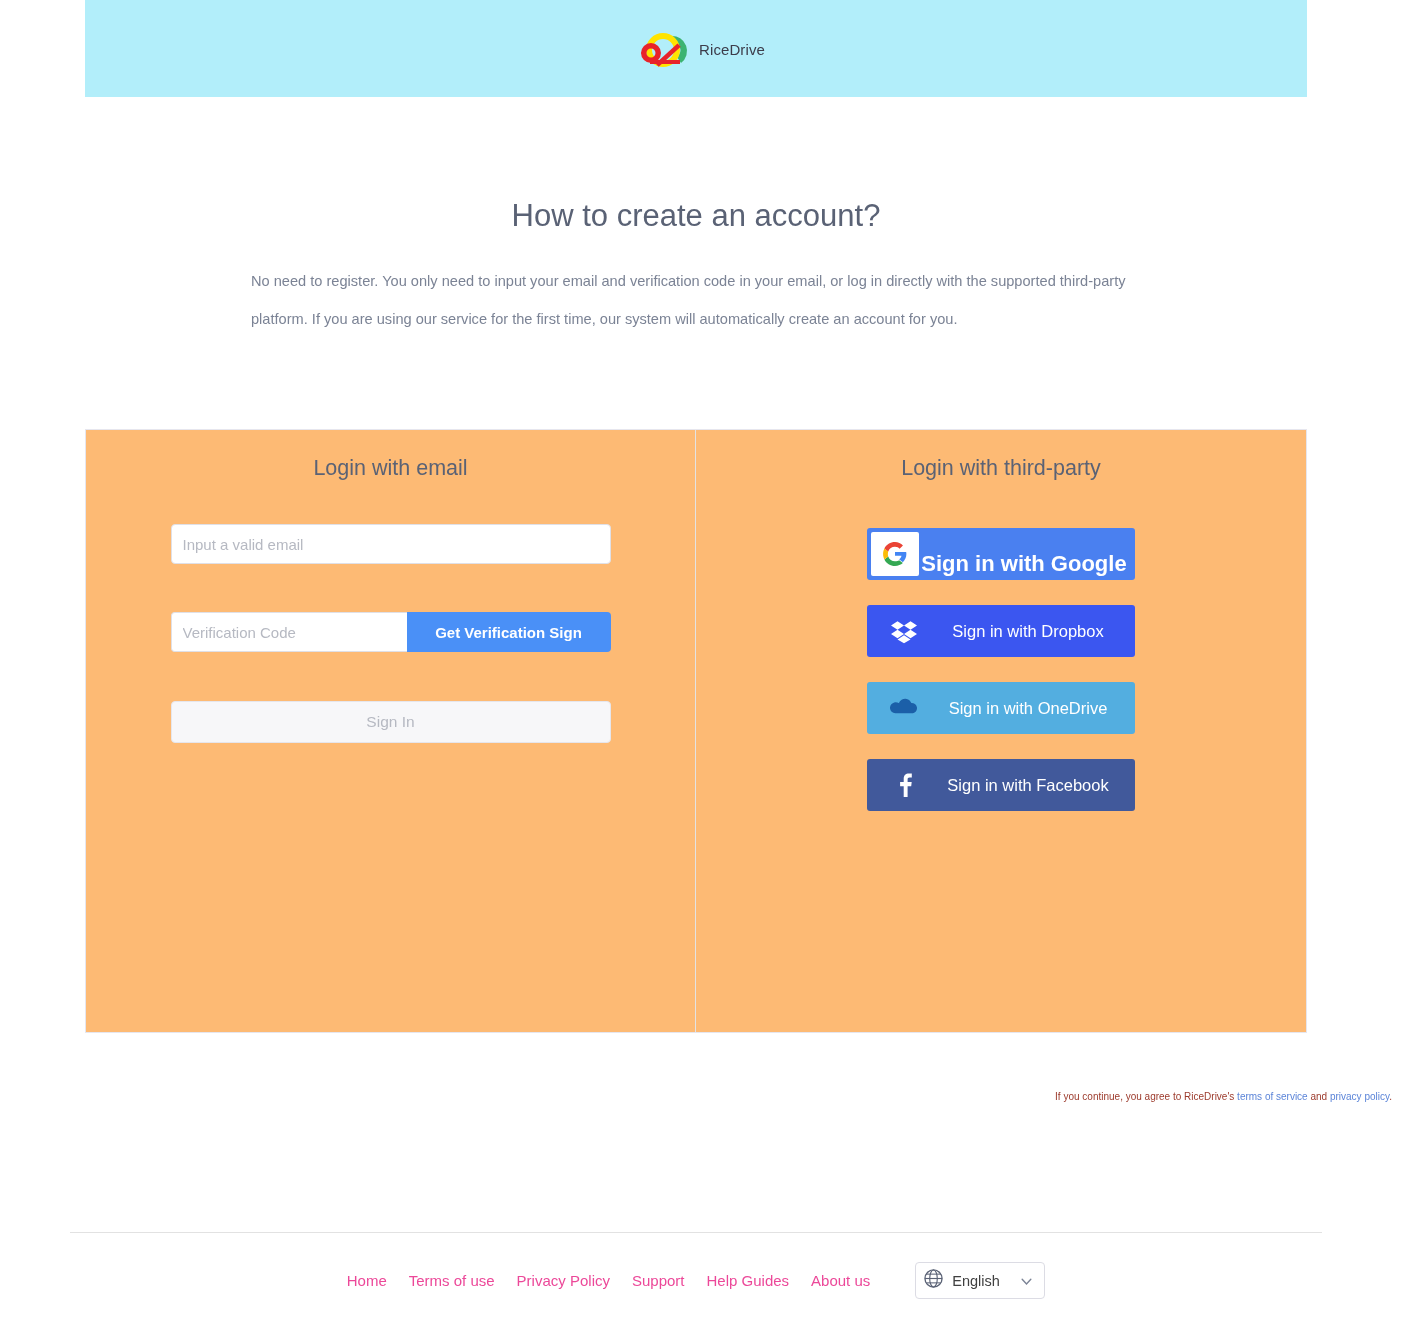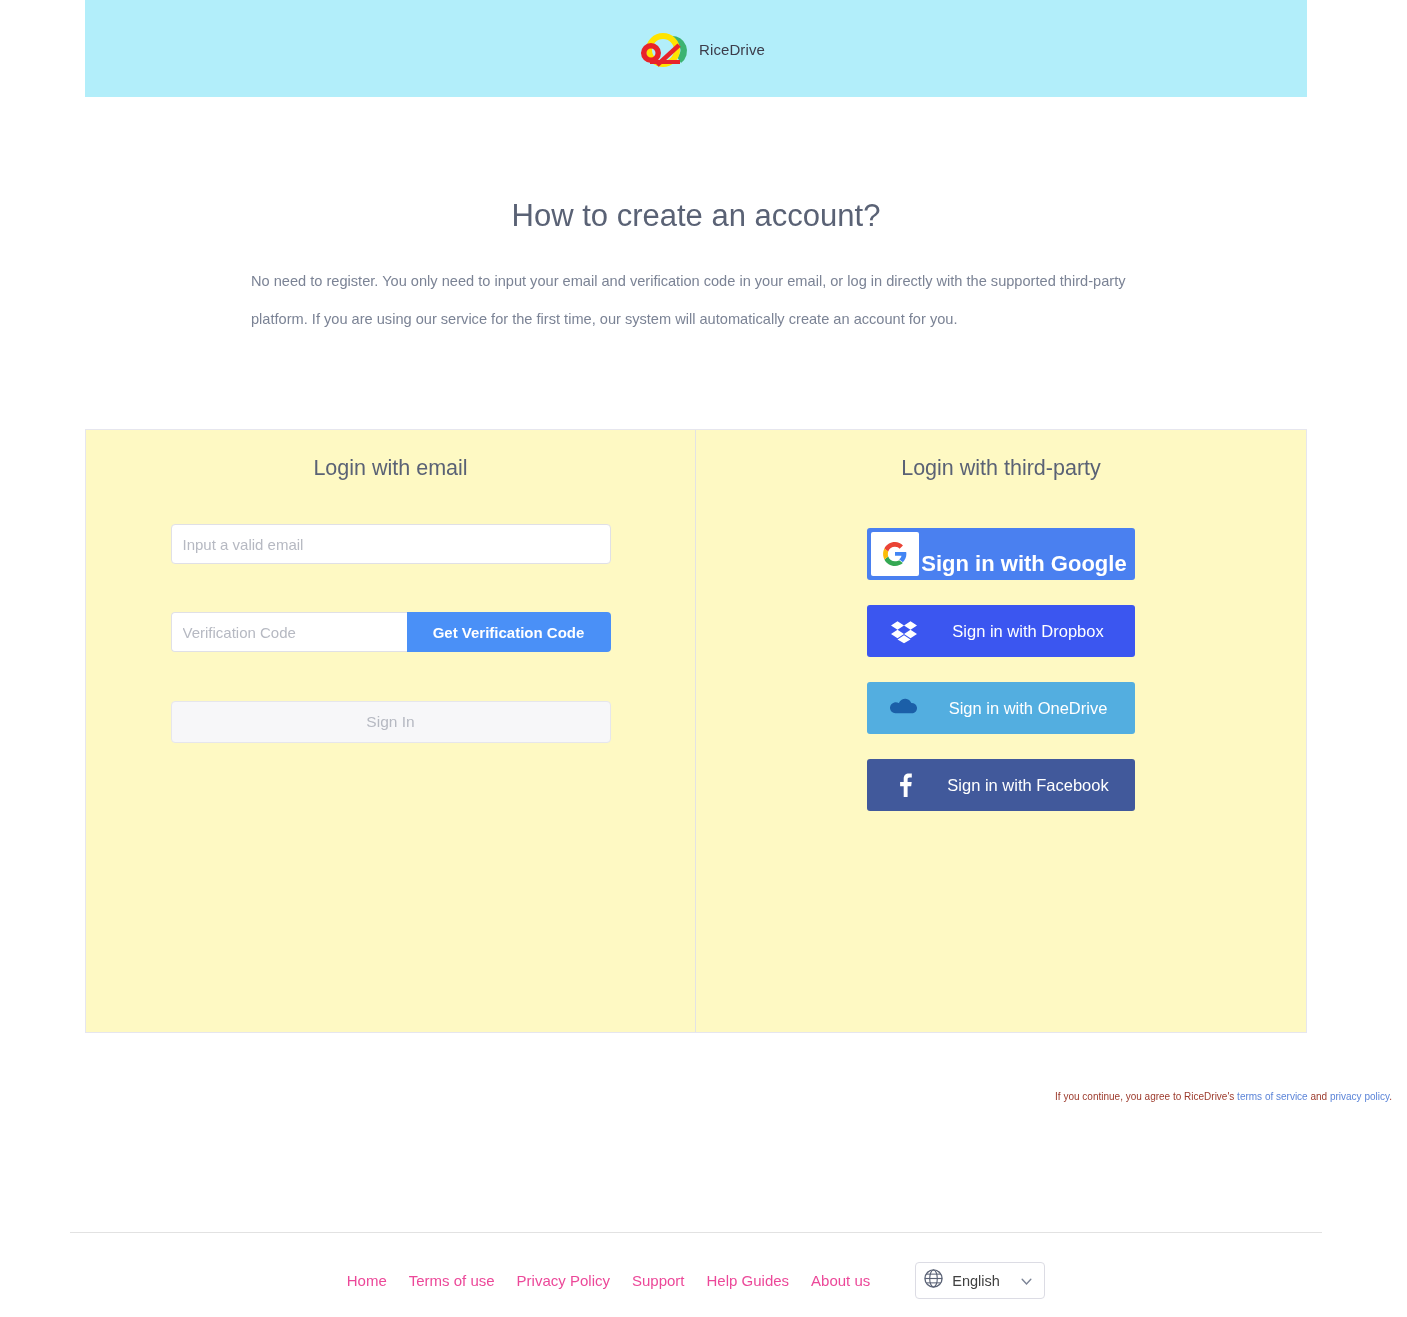--- a/index.html
+++ b/index.html
@@ -70,21 +70,21 @@
 
   
   .login-panel {
     position: absolute;
     left: 85px;
     top: 429px;
     width: 1222px;
     height: 604px;
     border: 1px solid #e6e6ee;
     display: flex;
-    background: #fef9c3;
+    background: #fdba74;
   }
   .panel-col {
     flex: 0 0 50%;
     position: relative;
   }
   .panel-col.left { border-right: 1px solid #e3e3e3; }
   .panel-heading {
     margin: 0;
     padding-top: 26px;
     text-align: center;
@@ -303,21 +303,21 @@
 <p class="intro-text">No need to register. You only need to input your email and verification code in your email, or log in directly with the supported third-party platform. If you are using our service for the first time, our system will automatically create an account for you.</p>
 
 <div class="login-panel">
 
   <div class="panel-col left">
     <h2 class="panel-heading">Login with email</h2>
     <div class="email-form">
       <input class="text-input" type="text" placeholder="Input a valid email" style="">
       <div class="code-row">
         <input class="code-input" type="text" placeholder="Verification Code" style="">
-        <button class="get-code-btn">Get Verification Code</button>
+        <button class="get-code-btn">Get Verification Sign</button>
       </div>
       <button class="signin-btn">Sign In</button>
     </div>
   </div>
 
   <div class="panel-col right">
     <h2 class="panel-heading">Login with third-party</h2>
     <div class="third-party-list">
 
       <button class="sso-btn sso-google">

